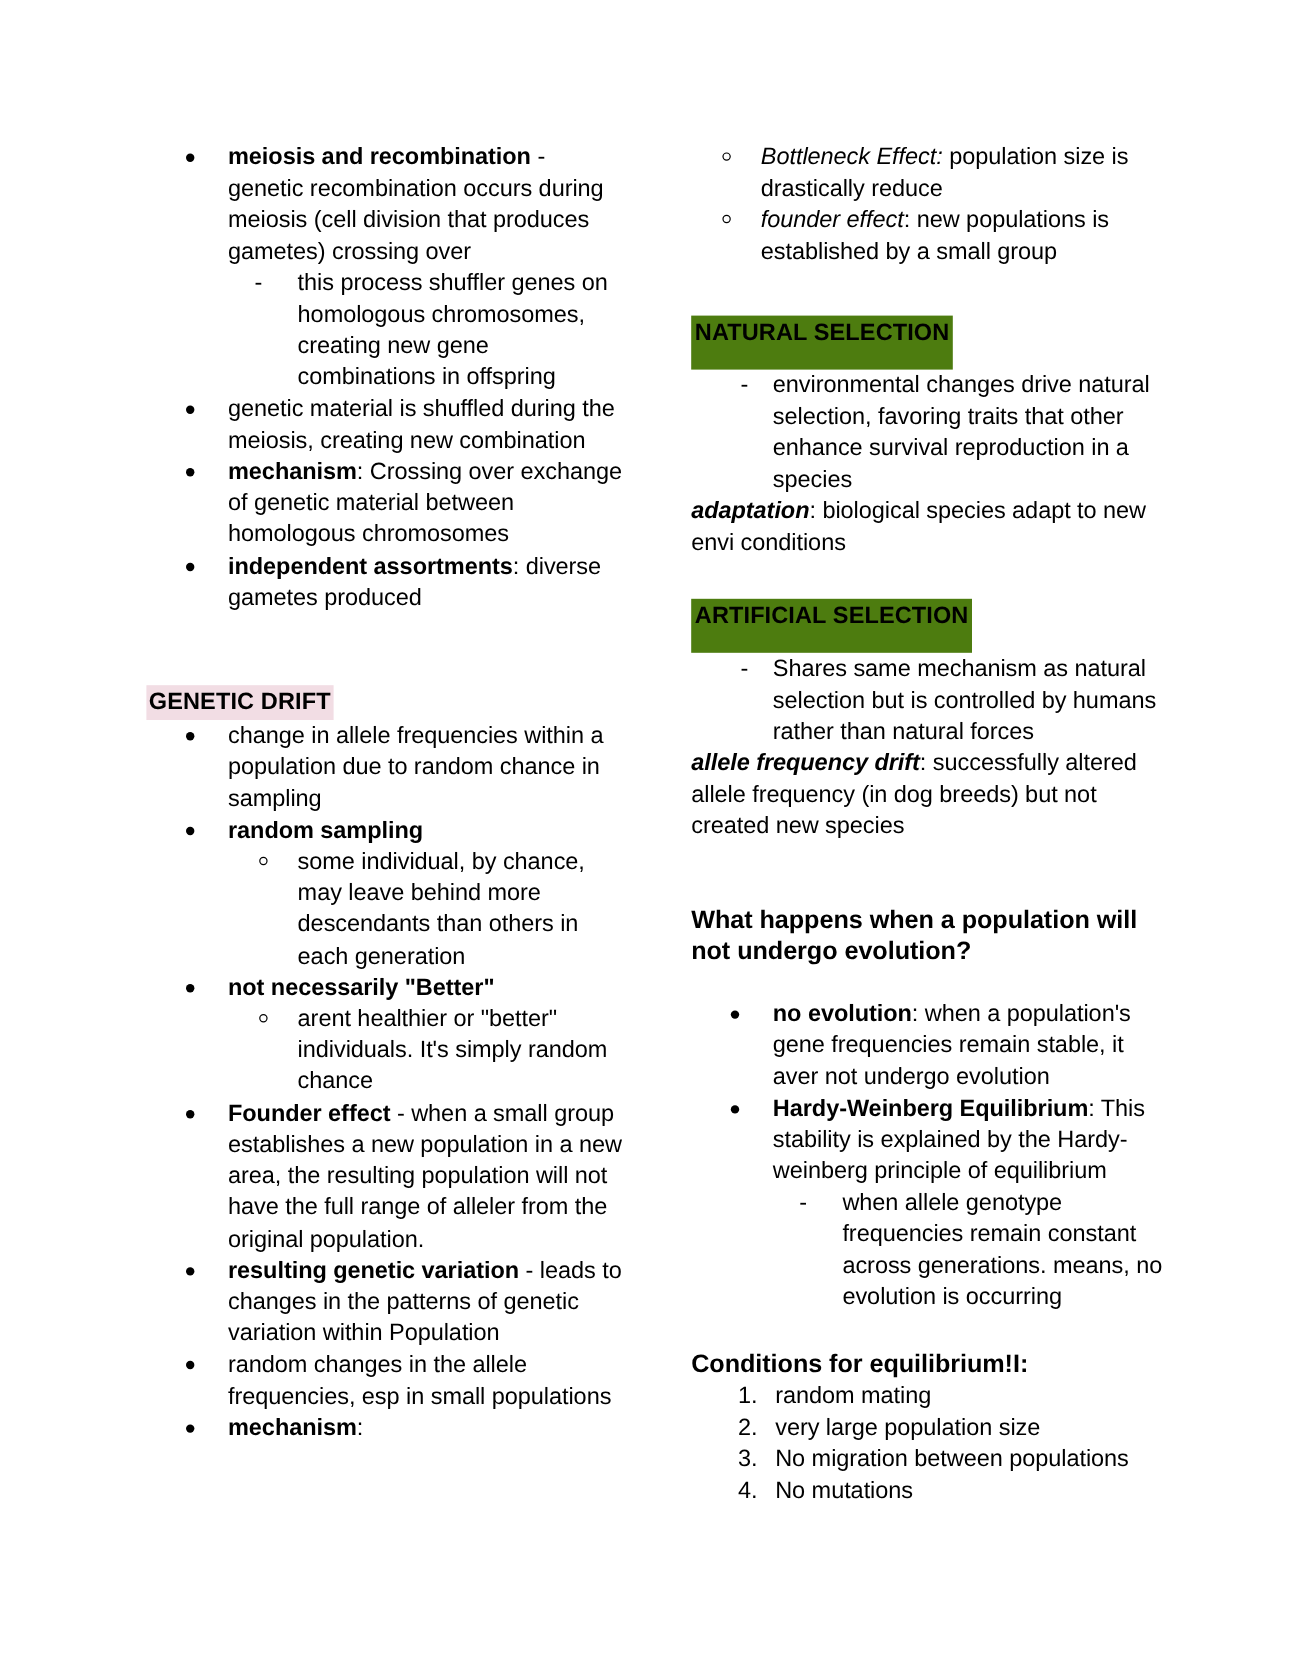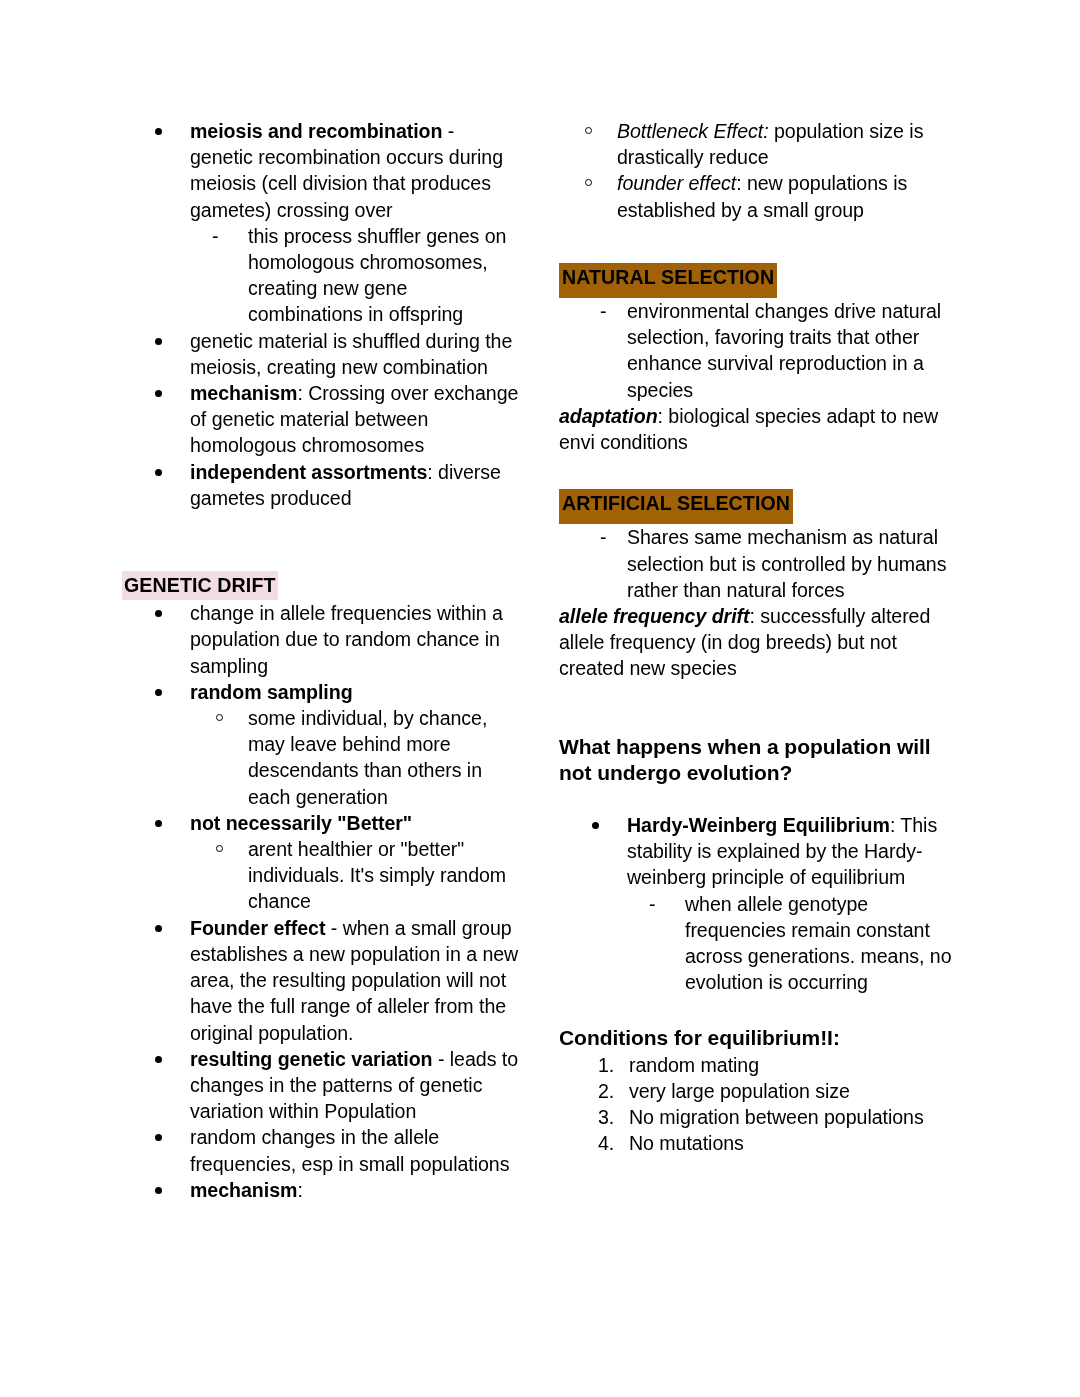--- a/index.html
+++ b/index.html
@@ -22,21 +22,21 @@
     width: 1080px;
     height: 1397px;
     background: #ffffff;
   }
   .col {
     position: absolute;
     top: 118px;
     width: 400px;
   }
   .col-left  { left: 122px; }
-  .col-right { left: 559px; }
+  .col-right { left: 576px; }
 
   
   ul.lvl1, ul.lvl2, ul.dash, ol.num {
     list-style: none;
     margin: 0;
     padding: 0;
   }
   li {
     position: relative;
     font-size: 19.6px;
@@ -130,21 +130,21 @@
 
   
   .heading {
     font-weight: bold;
     font-size: 19.6px;
     line-height: 26.2px;
     display: inline-block;
     letter-spacing: 0.1px;
   }
   .hl-pink  { background: #f2dde4; padding: 1px 2px 2px 2px; margin-top: 20px; }
-  .hl-green { background: #a16207; padding: 1px 3px 8px 3px; }
+  .hl-green { background: #4d7c0f; padding: 1px 3px 18px 3px; }
 
   .q-heading {
     font-weight: bold;
     font-size: 21px;
     line-height: 26.2px;
     letter-spacing: -0.05px;
   }
   .plain-line {
     font-size: 19.6px;
     line-height: 26.2px;
@@ -301,20 +301,24 @@
 
     <div class="sp-52"></div>
 
     <div class="q-heading">What happens when a population will not undergo evolution?</div>
 
     <div class="sp-26"></div>
 
     <ul class="lvl1">
       <li>
         <span class="mk"></span>
+        <span class="b">no evolution</span><span>: when a population's gene frequencies remain stable, it aver not undergo evolution</span>
+      </li>
+      <li>
+        <span class="mk"></span>
         <span class="b">Hardy-Weinberg Equilibrium</span><span>: This stability is explained by the Hardy-weinberg principle of equilibrium</span>
         <ul class="dash">
           <li>
             <span class="mk">-</span>
             <span>when allele genotype frequencies remain constant across generations. means, no evolution is occurring</span>
           </li>
         </ul>
       </li>
     </ul>
 

